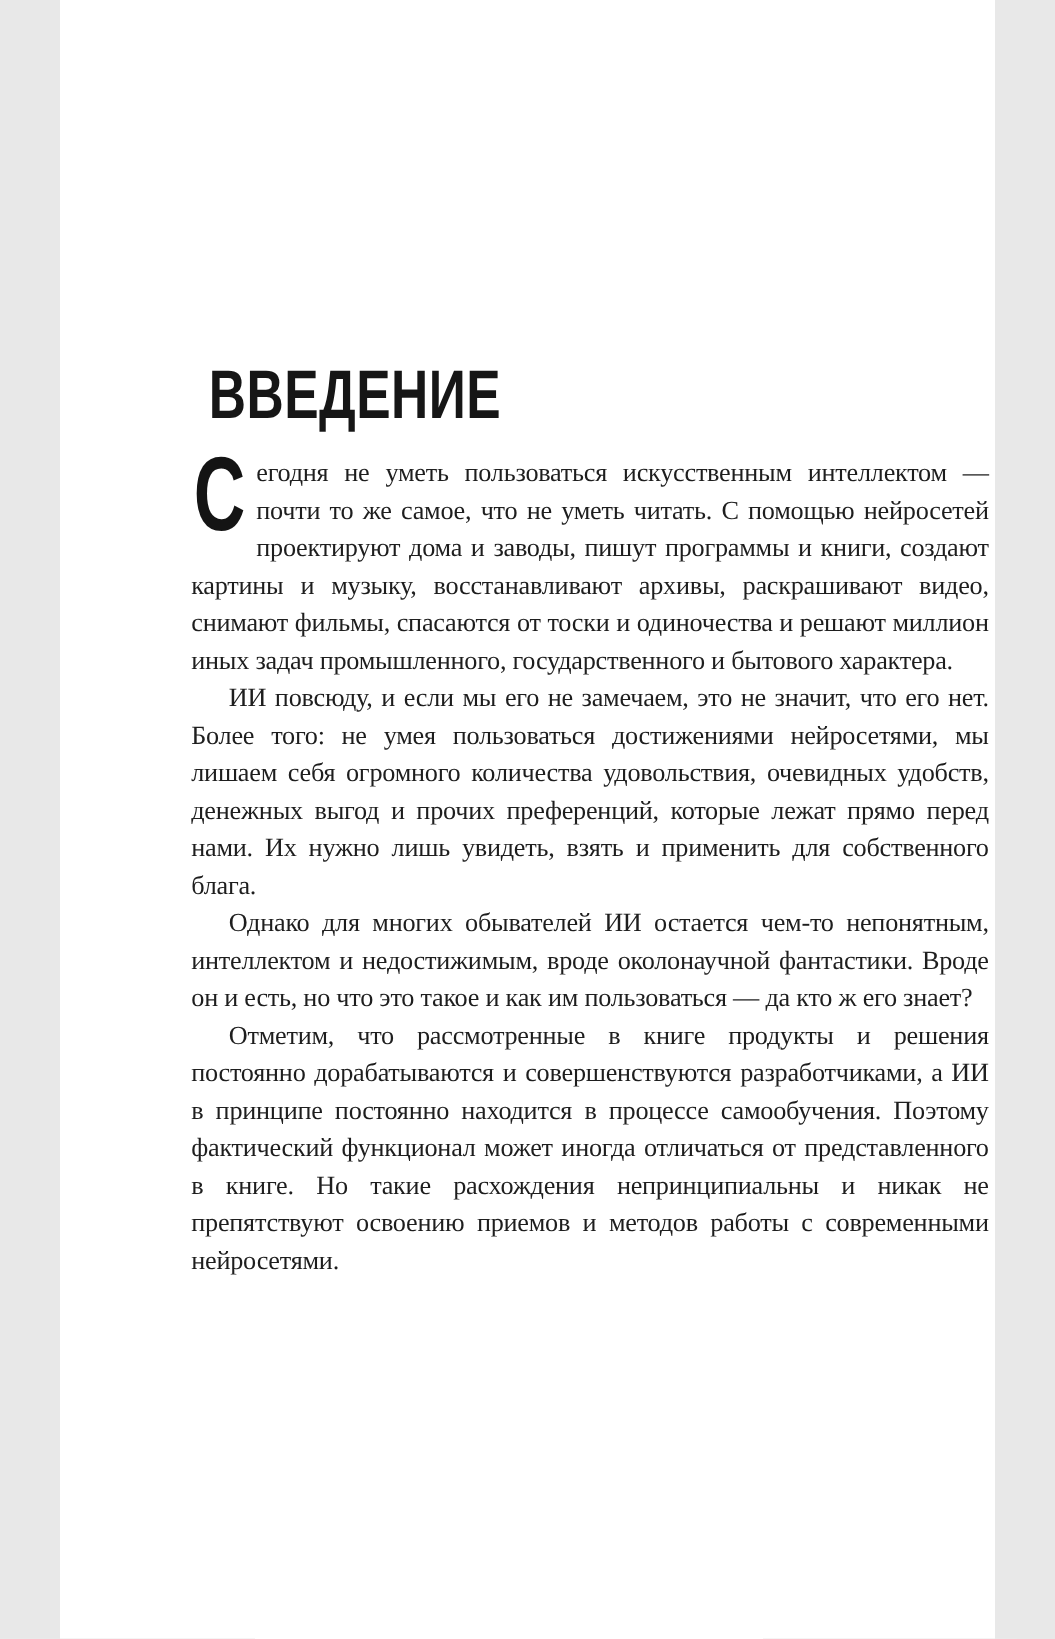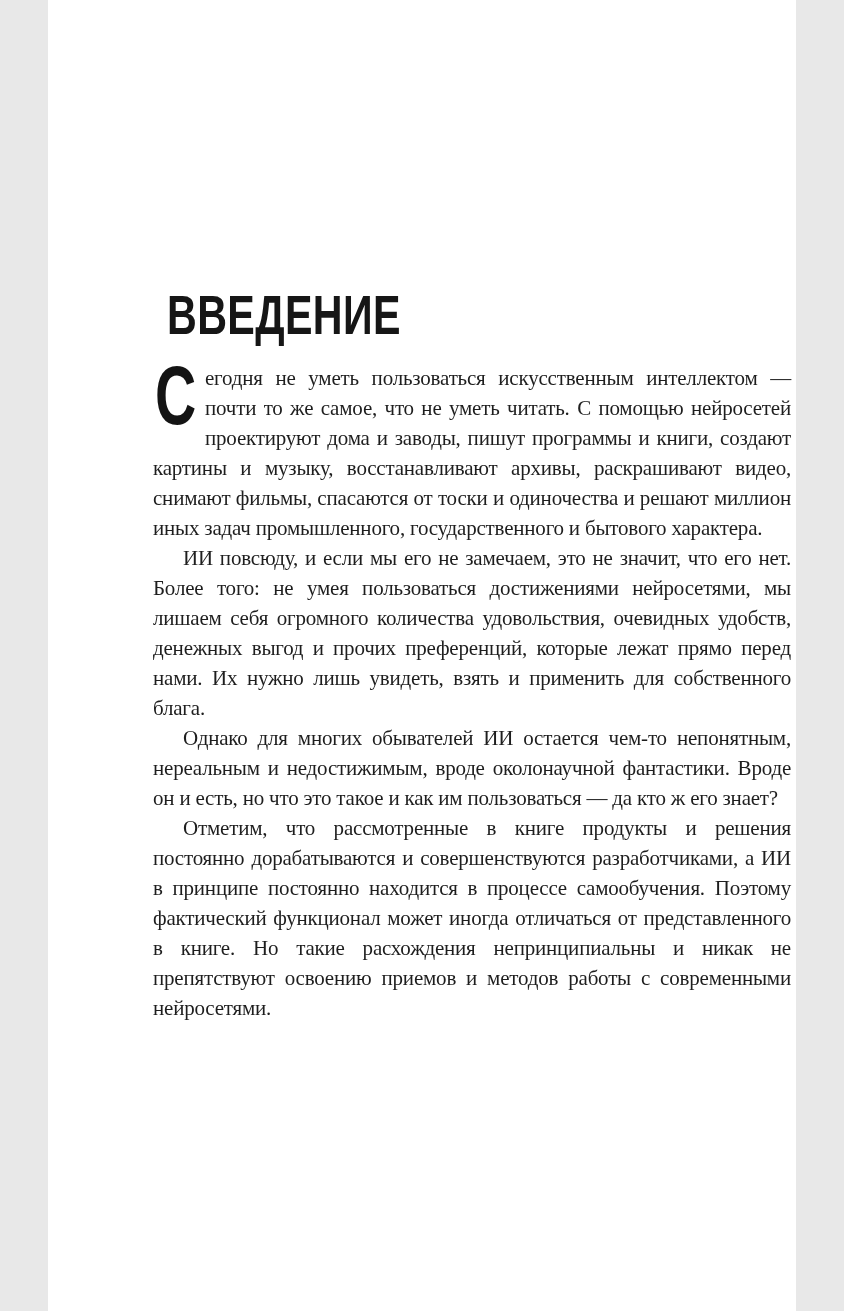--- a/index.html
+++ b/index.html
@@ -66,16 +66,16 @@
   }
 </style>
 </head>
 <body>
 
 <div class="page">
   <h1 class="chapter-title">ВВЕДЕНИЕ</h1>
   <div class="body-text">
       <p><span class="dropcap">С</span>егодня не уметь пользоваться искусственным интеллектом — почти то же самое, что не уметь читать. С помощью нейро­сетей проектируют дома и заводы, пишут программы и книги, создают картины и музыку, восстанавливают архивы, раскраши­вают видео, снимают фильмы, спасаются от тоски и одиночества и решают миллион иных задач промышленного, государственного и бытового характера.</p>
       <p class="indent">ИИ повсюду, и если мы его не замечаем, это не значит, что его нет. Более того: не умея пользоваться достижениями нейросетями, мы лишаем себя огромного количества удовольствия, очевидных удобств, денежных выгод и прочих преференций, которые лежат прямо перед нами. Их нужно лишь увидеть, взять и применить для собственного блага.</p>
-      <p class="indent">Однако для многих обывателей ИИ остается чем-то непо­нятным, нереальным и недостижимым, вроде околонаучной фантастики. Вроде он и есть, но что это такое и как им пользо­ваться — да кто ж его знает?</p>
+      <p class="indent">Однако для многих обывателей ИИ остается чем-то непо­нятным, интеллектом и недостижимым, вроде околонаучной фантастики. Вроде он и есть, но что это такое и как им пользо­ваться — да кто ж его знает?</p>
       <p class="indent">Отметим, что рассмотренные в книге продукты и решения постоянно дорабатываются и совершенствуются разработчиками, а ИИ в принципе постоянно находится в процессе самообучения. Поэтому фактический функционал может иногда отличаться от представленного в книге. Но такие расхождения непринци­пиальны и никак не препятствуют освоению приемов и методов работы с современными нейросетями.</p>
     </div>
 </div>
 
 </body></html>

